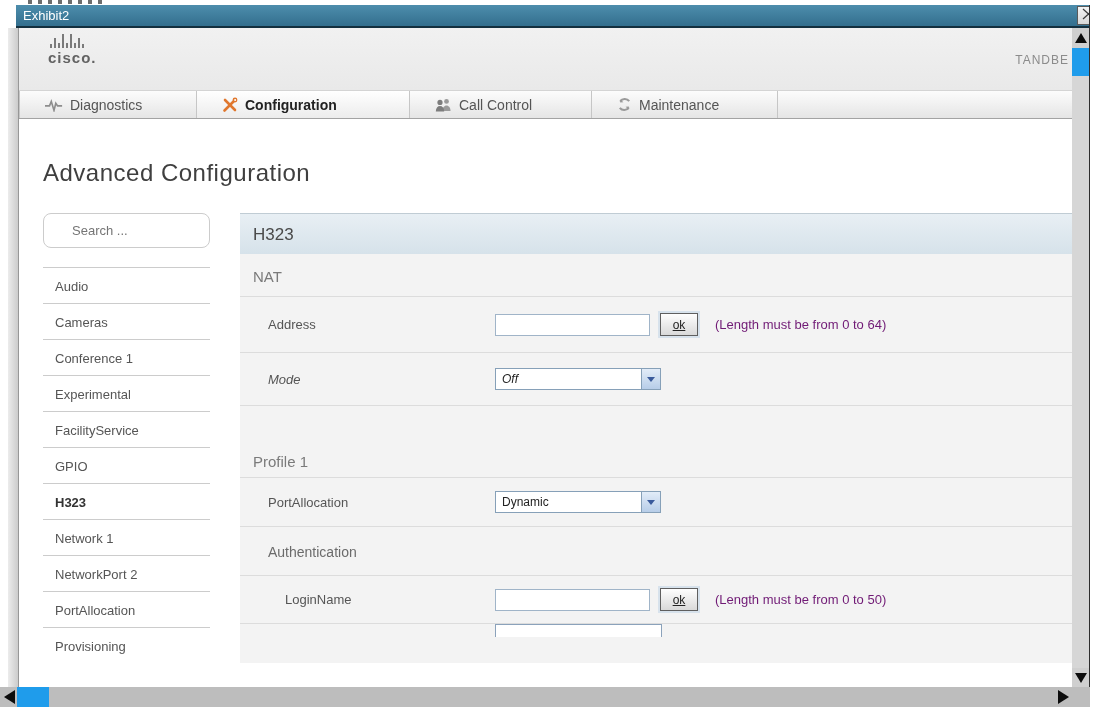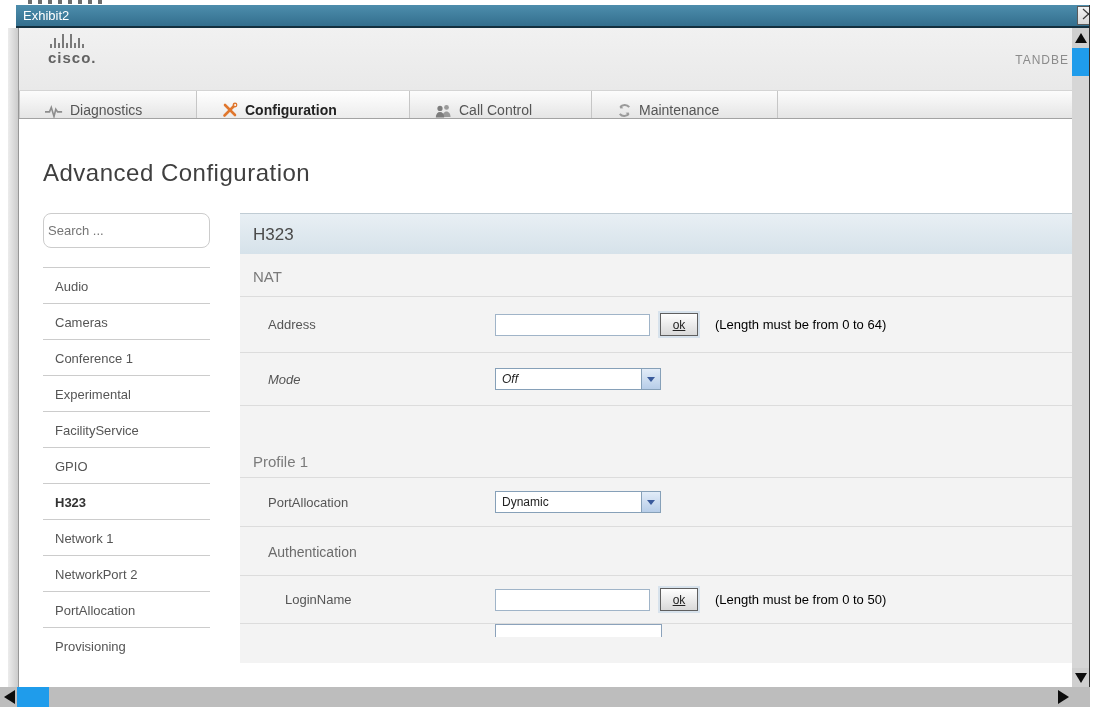--- a/index.html
+++ b/index.html
@@ -46,39 +46,39 @@
   .logo-bars i { display:block; width:2px; background:#7a7a7a; }
   .logo-word { font-size:15px; font-weight:bold; color:#636363; letter-spacing:1px; margin-top:1px; }
   .brand-right { position:absolute; right:3px; top:25px; color:#8b8b8b; font-size:12px; letter-spacing:1px; white-space:nowrap; }
 
   .tabbar {
     height:29px; display:flex;
     background: linear-gradient(#fcfcfc,#e5e5e5);
     border-top:1px solid #d4d4d4; border-bottom:1px solid #a3a3a3;
   }
   .tab {
-    display:flex; align-items:flex-end; gap:7px;
+    display:flex; align-items:center; gap:7px;
     padding-left:25px; font-size:14px; color:#555;
     border-right:1px solid #c6c6c6; cursor:pointer;
   }
   .tab:first-child { border-left:1px solid #c6c6c6; }
   .tab.active { color:#222; font-weight:bold; background: linear-gradient(#ffffff,#ececec); }
   .tab .ticon { display:flex; align-items:center; }
   .t-diag { width:178px; } .t-conf { width:213px; } .t-call { width:182px; } .t-maint { width:186px; }
 
   .page-body { padding-left:24px; }
   .page-title { font-size:24px; font-weight:normal; color:#3f3f3f; margin:40px 0 26px 0; letter-spacing:.5px; }
 
   .columns { display:flex; }
 
   
   .sidebar { width:167px; margin-right:30px; flex:none; }
   .search-input {
     width:167px; height:35px; border:1px solid #ccc; border-radius:8px;
-    padding:0 4px; font-size:13px; color:#888; outline:none;
+    padding:0 28px; font-size:13px; color:#888; outline:none;
     font-family:"Liberation Sans",sans-serif; margin-bottom:19px; background:#fff;
   }
   .side-list { list-style:none; }
   .side-list li {
     height:36px; line-height:37px; border-top:1px solid #ccc;
     font-size:13px; color:#555; padding-left:12px; cursor:pointer; background:#fff;
   }
   .side-list li.selected { font-weight:bold; color:#333; }
 
   
@@ -109,21 +109,21 @@
     width:155px; height:22px; border:1px solid #a0b4c8; background:#fff;
     font-size:12px; padding:0 4px; outline:none; font-family:"Liberation Sans",sans-serif; flex:none;
   }
   .ok-btn {
     margin-left:10px; width:38px; height:23px; flex:none;
     border:1px solid #5f5f5f; border-radius:0;
     background: linear-gradient(#fefefe,#d9d9d9);
     box-shadow: 0 0 0 2px #d7e2ec;
     font-size:12px; color:#222; cursor:pointer; font-family:"Liberation Sans",sans-serif;text-decoration:underline;
   }
-  .hint { margin-left:17px; font-size:13px; color:#000000; }
+  .hint { margin-left:17px; font-size:13px; color:#701a75; }
 
   .combo {
     position:relative; width:166px; height:22px; flex:none;
     border:1px solid #86a0b8; background:#fff;
     font-size:12px; color:#222; line-height:20px; padding-left:6px; cursor:pointer;
   }
   .combo-btn {
     position:absolute; right:0; top:0; bottom:0; width:19px;
     background: linear-gradient(#e2ecf8,#b7cde8);
     border-left:1px solid #86a0b8;

